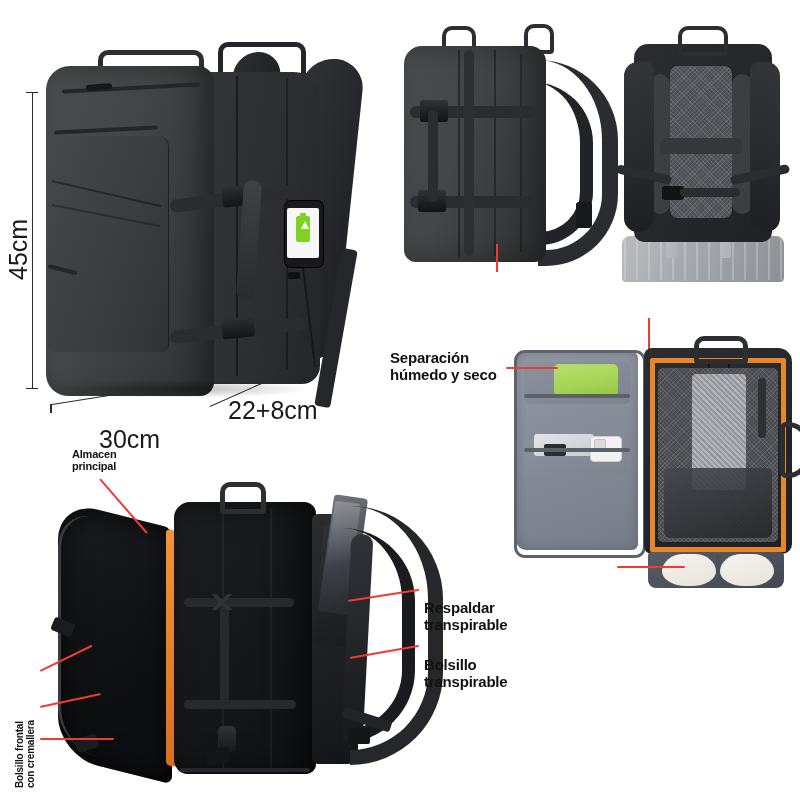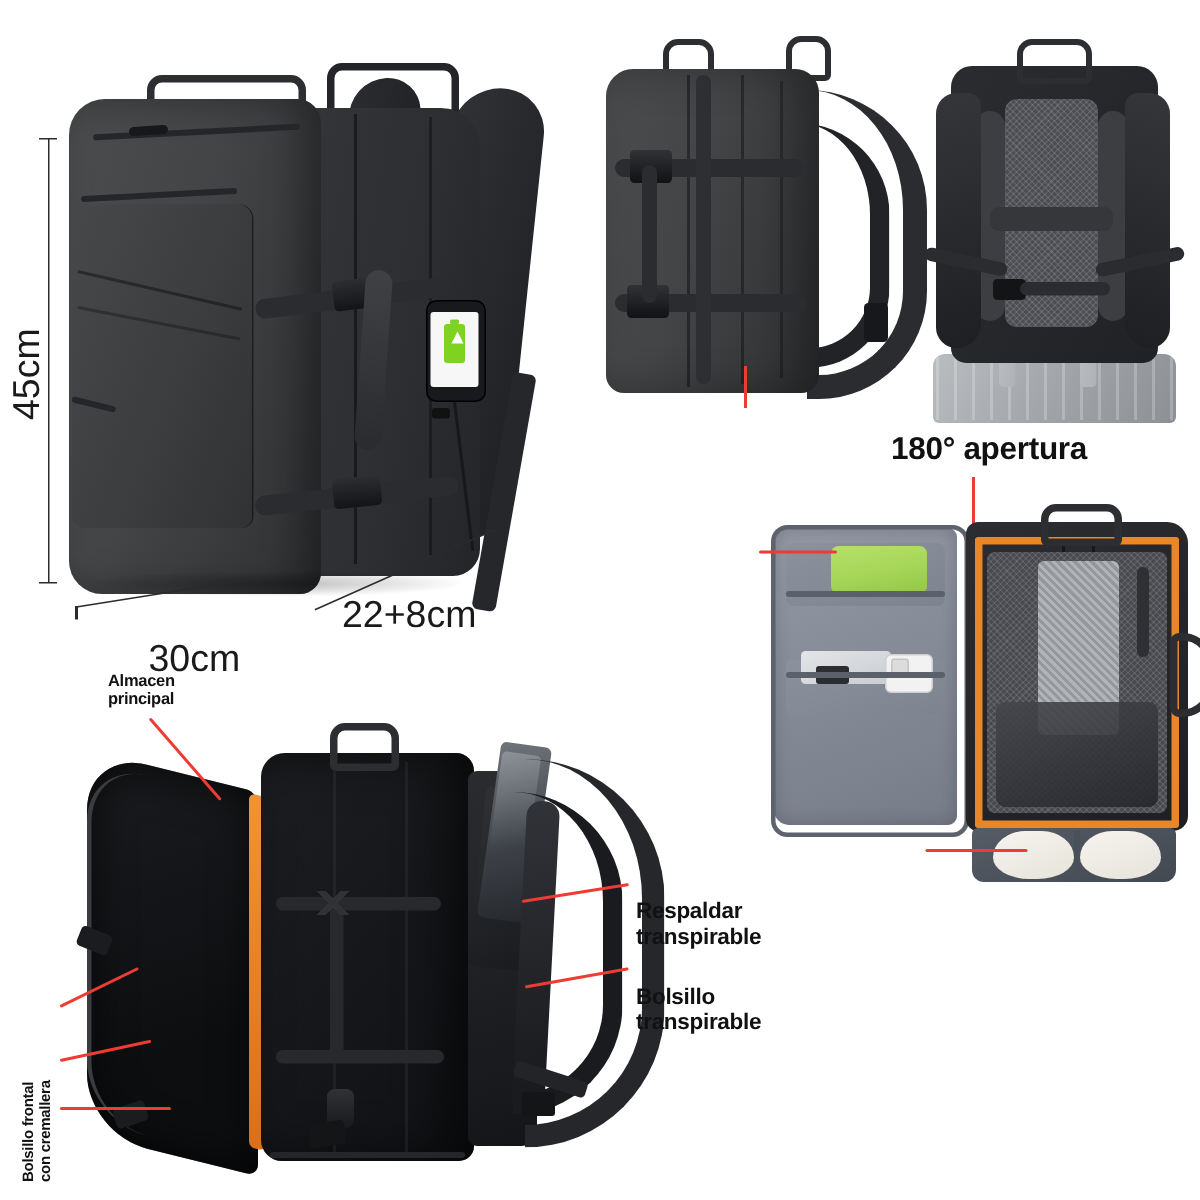--- a/index.html
+++ b/index.html
@@ -204,21 +204,20 @@
                 background:linear-gradient(200deg,#34363a,#1d1f22);border-radius:14px 22px 22px 26px;"></div>
 
     <div class="strap" style="left:8px;top:152px;width:56px;height:9px;transform:rotate(12deg);"></div>
     <div class="strap" style="left:122px;top:152px;width:60px;height:9px;transform:rotate(-12deg);"></div>
     <div class="buckle" style="left:54px;top:168px;width:22px;height:14px;background:#131416;border-radius:3px;"></div>
     <div class="strap" style="left:72px;top:170px;width:60px;height:9px;"></div>
 
     <div class="handle" style="left:70px;top:8px;width:42px;height:22px;border-width:4px;"></div>
   </div>
 
-  <div class="anno lg" style="left:594px;top:288px;">180° apertura</div>
   <div class="leadv" style="left:648px;top:318px;height:38px;"></div>
 
   <div class="abs" style="left:512px;top:348px;width:288px;height:222px;">
 
     <div class="greypanel" style="left:4px;top:4px;width:122px;height:198px;border-radius:10px 6px 6px 10px;
                 box-shadow:inset 0 0 12px rgba(0,0,0,.18);"></div>
     <div class="abs" style="left:2px;top:2px;width:126px;height:202px;border:3px solid #5d636d;border-radius:11px;"></div>
 
     <div class="greypocket" style="left:12px;top:14px;width:106px;height:42px;border-radius:5px;"></div>
     <div class="towel" style="left:42px;top:16px;width:64px;height:32px;"></div>
@@ -249,20 +248,22 @@
     <div class="handle" style="left:268px;top:74px;width:20px;height:46px;border-width:5px;border-radius:6px 22px 22px 6px;"></div>
     <div class="handle" style="left:182px;top:-12px;width:44px;height:18px;border-width:5px;"></div>
 
     <div class="abs" style="left:136px;top:204px;width:136px;height:36px;
                 background:linear-gradient(160deg,#565c66,#434952);border-radius:4px 4px 8px 8px;"></div>
     <div class="shoe" style="left:150px;top:206px;width:54px;height:32px;"></div>
     <div class="shoe" style="left:208px;top:206px;width:54px;height:32px;"></div>
     <div class="abs" style="left:204px;top:206px;width:4px;height:32px;background:#4a505a;"></div>
   </div>
 
+  <div class="anno md" style="left:390px;top:350px;">Separación
+húmedo y seco</div>
   <div class="lead" style="left:506px;top:367px;width:52px;"></div>
 
   <div class="lead" style="left:617px;top:566px;width:68px;"></div>
 
   <div class="abs" style="left:24px;top:478px;width:420px;height:318px;">
 
     <div class="inner" style="left:34px;top:36px;width:114px;height:256px;
                 border-radius:40px 8px 8px 40px;transform:skewY(14deg);
                 box-shadow:inset 0 0 30px rgba(0,0,0,.8);"></div>
     <div class="abs" style="left:24px;top:32px;width:120px;height:262px;

